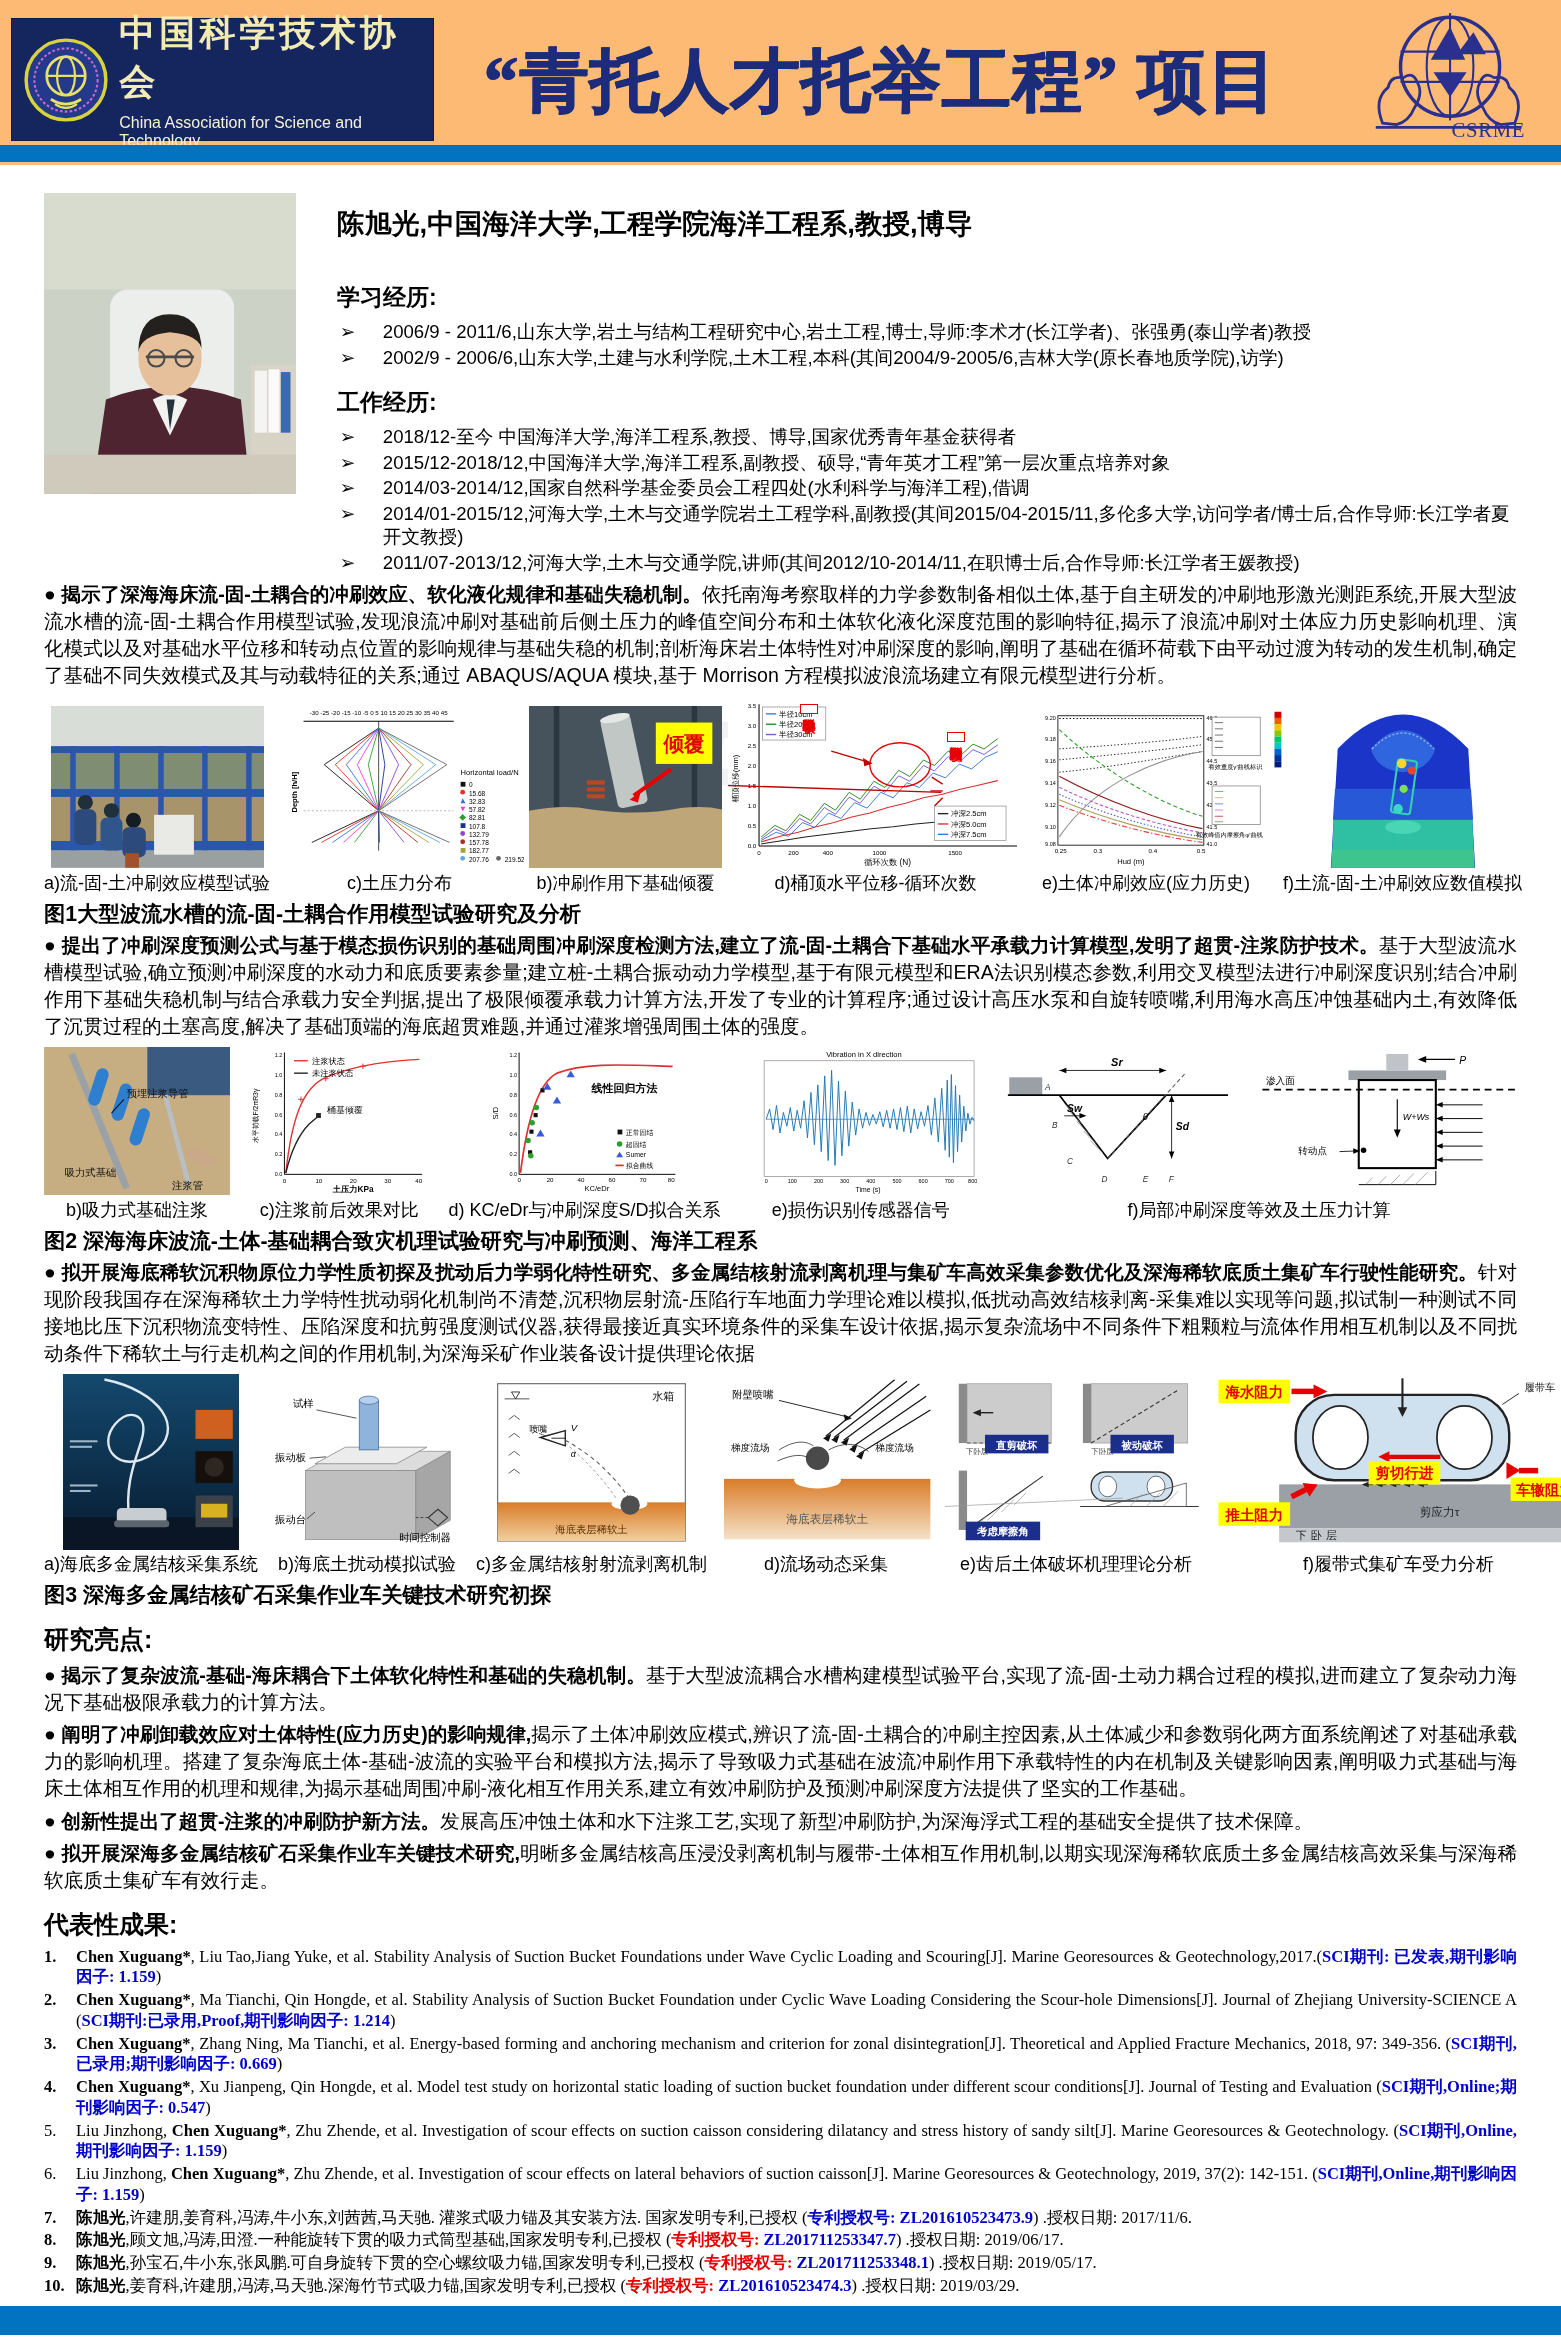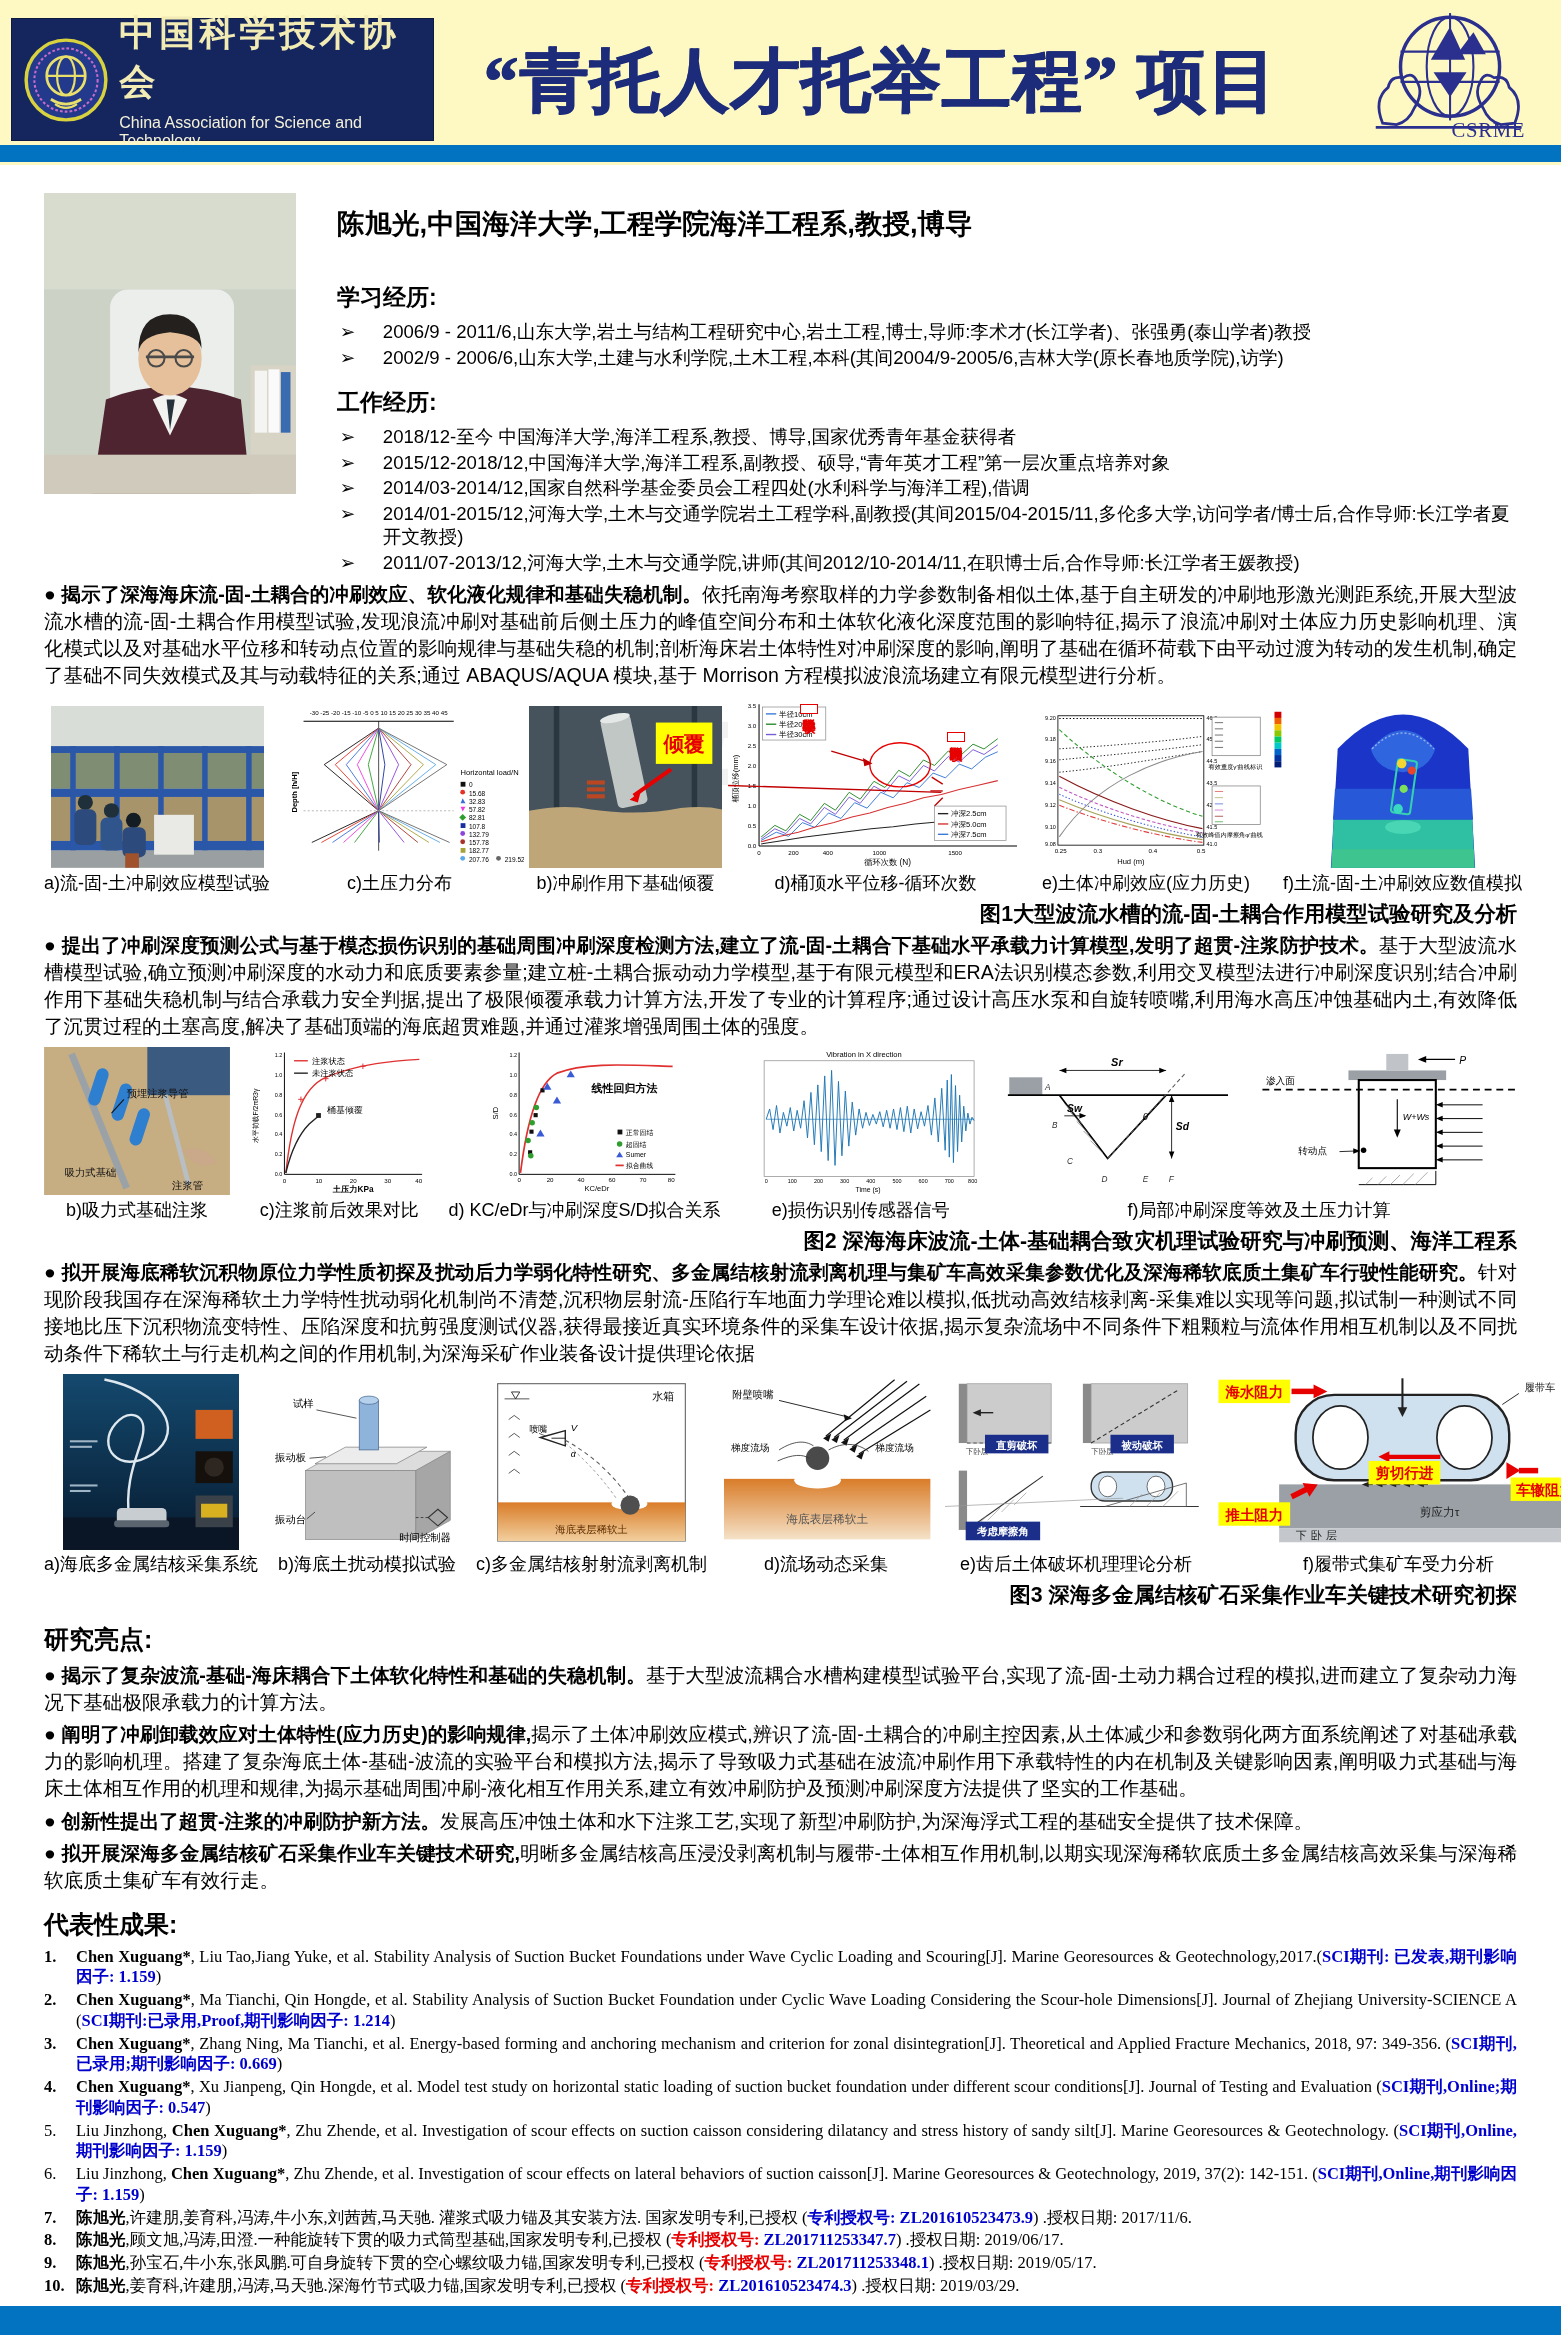--- a/index.html
+++ b/index.html
@@ -1,19 +1,19 @@
 <!DOCTYPE html>
 <html style="font-size:11px"><head>
 <meta charset="utf-8">
 <style>
   html,body{margin:0;padding:0;background:#fff;}
   .page{position:relative;width:1561px;height:2342px;background:#fff;overflow:hidden;
         font-family:"Liberation Sans","DejaVu Sans",sans-serif;color:#000;}
   
-  .hdr{position:relative;width:1561px;height:165px;background:#fef9c3;}
+  .hdr{position:relative;width:1561px;height:165px;background:#fdba74;}
   .castbox{position:absolute;left:11px;top:18px;width:423px;height:123px;background:#15265f;
            border:0.7px solid #0d1a44;display:flex;align-items:center;padding:0 9.6px;box-sizing:border-box;}
   .casttxt{margin-left:9.6px;}
   .cast-cn{color:#f2ecb4;font-size:36px;font-weight:bold;letter-spacing:4.1px;font-family:"Liberation Serif",serif;}
   .cast-en{color:#f6f2d8;font-size:16px;margin-top:6.9px;}
   .maintitle{position:absolute;left:447px;top:26px;width:867px;height:110px;display:flex;align-items:center;justify-content:center;
              font-size:69px;font-weight:900;color:#1c2b7a;letter-spacing:1.4px;white-space:nowrap;
              text-shadow:1.4px 0 0 #1c2b7a,0 0.7px 0 #1c2b7a;font-family:"Liberation Serif",serif;}
   .csrme{position:absolute;right:27.5px;top:5.5px;width:172px;height:138px;}
   .csrme-label{position:absolute;right:8.3px;bottom:1.4px;color:#2b2f8e;font-size:20.7px;font-family:"Liberation Serif",serif;letter-spacing:0.7px;}
@@ -30,21 +30,21 @@
   .tx{flex:1;}
   .sec{font-size:25px;font-weight:bold;margin:13.8px 0 5.5px;}
   .para{font-size:19.6px;line-height:27px;text-align:justify;margin:4.1px 0 6.9px;}
   .b{font-weight:bold;}
   
   .fig{margin:5.5px 0 1.4px;}
   .tiles{display:flex;gap:5.5px;align-items:flex-end;justify-content:space-between;position:relative;}
   .tile{display:flex;flex-direction:column;align-items:center;position:relative;}
   .tile svg{display:block;background:#fff;}
   .cap{font-size:18px;margin-top:2.8px;white-space:nowrap;}
-  .figtitle{text-align:right;font-size:21.3px;font-weight:bold;margin:4.1px 0 1.4px;}
+  .figtitle{text-align:left;font-size:21.3px;font-weight:bold;margin:4.1px 0 1.4px;}
   .watermark{position:absolute;left:523px;top:-6.9px;font-size:145px;font-style:italic;font-weight:bold;
              color:rgba(0,0,0,0.05);pointer-events:none;letter-spacing:20.7px;}
   .vann{position:absolute;writing-mode:vertical-rl;text-orientation:upright;color:#e60000;font-weight:bold;
         font-size:13px;border:1.4px solid #e60000;background:#fff;padding:4.1px 1.4px;line-height:1.05;}
   
   .refs{margin-top:2.8px;}
   .ref{display:flex;font-size:16.5px;line-height:20.7px;margin:2.1px 0;font-family:"Liberation Serif","DejaVu Serif",serif;}
   .num{width:32px;flex:none;}
   .rbody{flex:1;text-align:justify;}
   .footbar{position:absolute;left:0;top:2306px;width:1561px;height:29px;background:#0173c1;}

